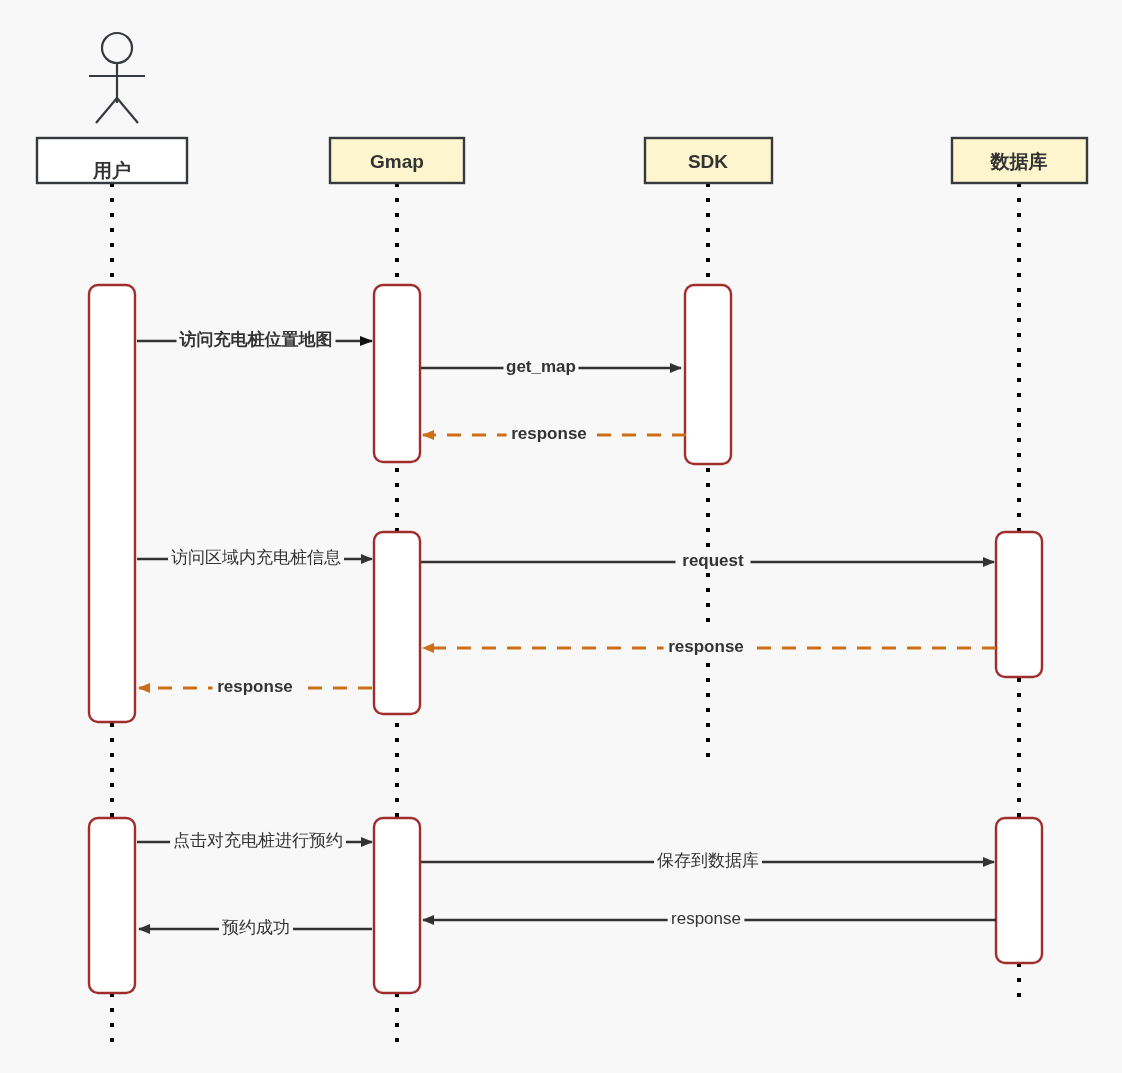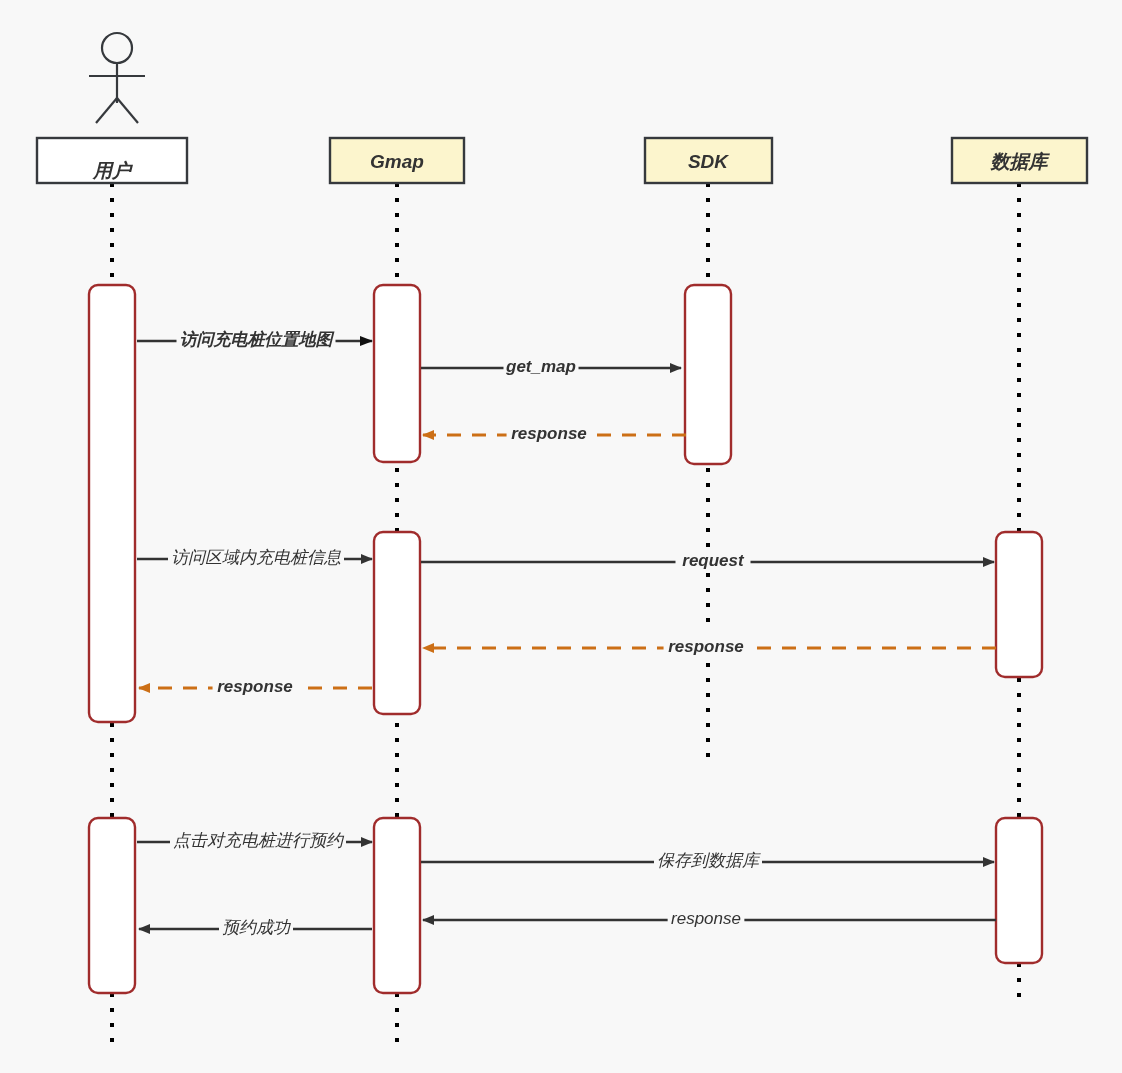--- a/index.html
+++ b/index.html
@@ -8,21 +8,20 @@
     padding: 0;
     background: #f7f7f7;
     font-family: "Liberation Sans", "DejaVu Sans", sans-serif;
   }
   #canvas-wrap {
     position: relative;
     width: 1122px;
     height: 1073px;
     background: #f8f8f8;
     overflow: hidden;
-    font-style: italic;
   }
   svg#diagram {
     display: block;
     width: 1122px;
     height: 1073px;
   }
   .participant-name {
     font-family: "Liberation Sans", "DejaVu Sans", sans-serif;
     font-weight: bold;
     font-size: 19px;

